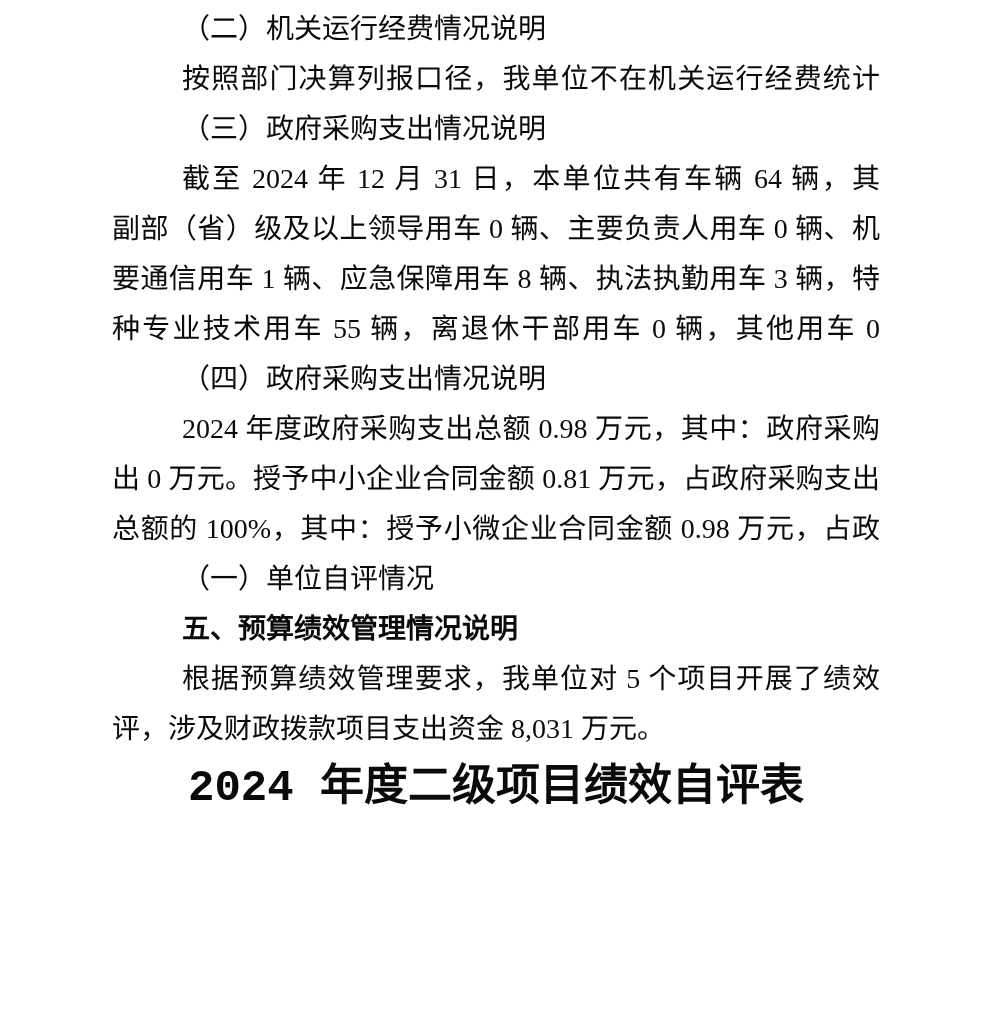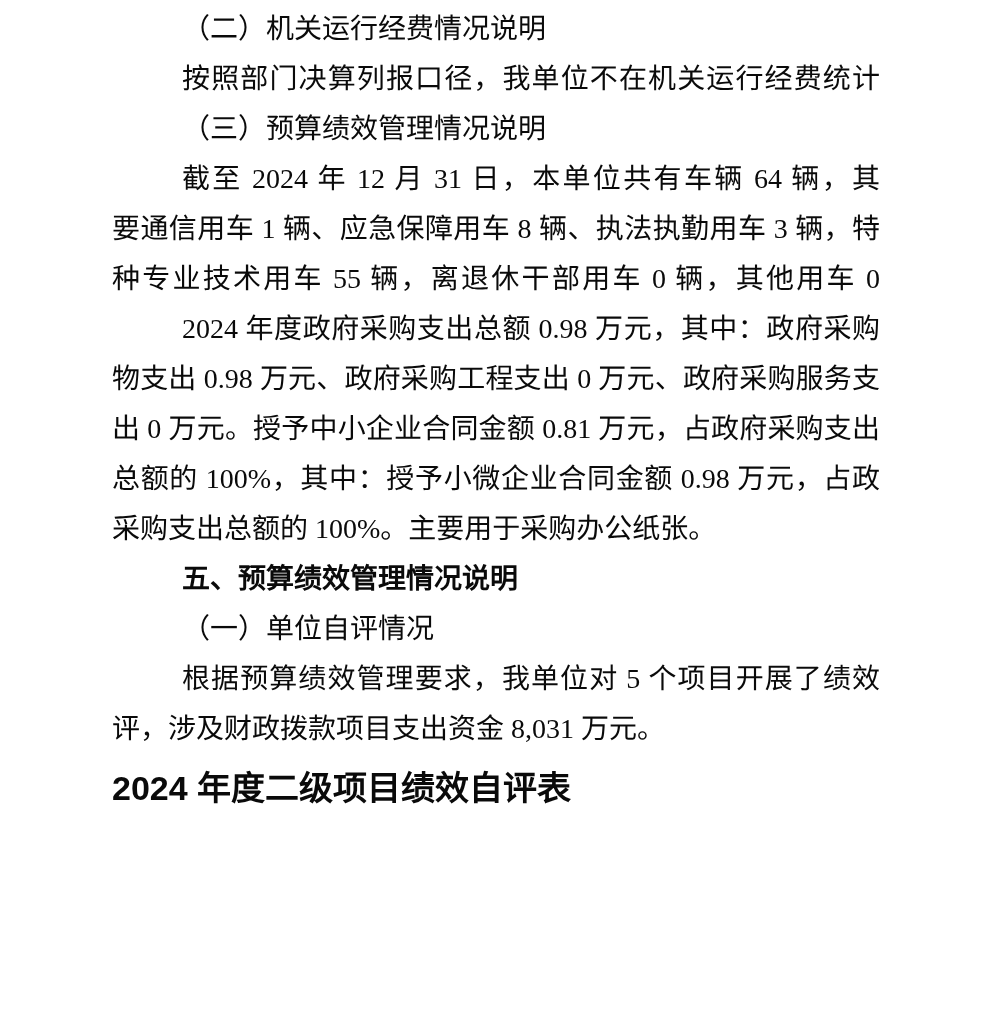--- a/index.html
+++ b/index.html
@@ -44,60 +44,62 @@
     font-weight: normal;
   }
   
   .para.h2 .line {
     font-family: "Liberation Sans", sans-serif;
     font-weight: bold;
   }
   
   .para.title { margin-top: 6px; }
   .para.title .line {
-    font-size: 34px;
+    font-size: 44px;
     line-height: 56px;
     height: 56px;
     font-weight: bold;
-    text-align: left;
-    font-family: Liberation Sans, sans-serif;
+    text-align: center;
+    font-family: Liberation Mono, monospace;
   }
   .para.title .line.first { padding-left: 0; }
 </style>
 </head>
 <body>
 
 <div class="page">
   <div class="content">
       <div class="para h3">
         <div class="line first">（二）机关运行经费情况说明</div>
       </div>
       <div class="para body">
         <div class="line first j">按照部门决算列报口径，我单位不在机关运行经费统计范</div>
       </div>
       <div class="para h3">
-        <div class="line first">（三）预算绩效管理情况说明</div>
+        <div class="line first">（三）政府采购支出情况说明</div>
       </div>
       <div class="para body">
         <div class="line first j">截至 2024 年 12 月 31 日，本单位共有车辆 64 辆，其中，</div>
+        <div class="line j">副部（省）级及以上领导用车 0 辆、主要负责人用车 0 辆、机</div>
         <div class="line j">要通信用车 1 辆、应急保障用车 8 辆、执法执勤用车 3 辆，特</div>
         <div class="line j">种专业技术用车 55 辆，离退休干部用车 0 辆，其他用车 0 辆。</div>
       </div>
+      <div class="para h3">
+        <div class="line first">（四）政府采购支出情况说明</div>
+      </div>
       <div class="para body">
         <div class="line first j">2024 年度政府采购支出总额 0.98 万元，其中：政府采购货</div>
-        <div class="line j">物支出 0.98 万元、政府采购工程支出 0 万元、政府采购服务支</div>
         <div class="line j">出 0 万元。授予中小企业合同金额 0.81 万元，占政府采购支出</div>
         <div class="line j">总额的 100%，其中：授予小微企业合同金额 0.98 万元，占政府</div>
-        <div class="line">采购支出总额的 100%。主要用于采购办公纸张。</div>
+      </div>
+      <div class="para h3">
+        <div class="line first">（一）单位自评情况</div>
       </div>
       <div class="para h2">
         <div class="line first">五、预算绩效管理情况说明</div>
-      </div>
-      <div class="para h3">
-        <div class="line first">（一）单位自评情况</div>
       </div>
       <div class="para body">
         <div class="line first j">根据预算绩效管理要求，我单位对 5 个项目开展了绩效自</div>
         <div class="line">评，涉及财政拨款项目支出资金 8,031 万元。</div>
       </div>
       <div class="para title">
         <div class="line first">2024 年度二级项目绩效自评表</div>
       </div>
     </div>
 </div>

